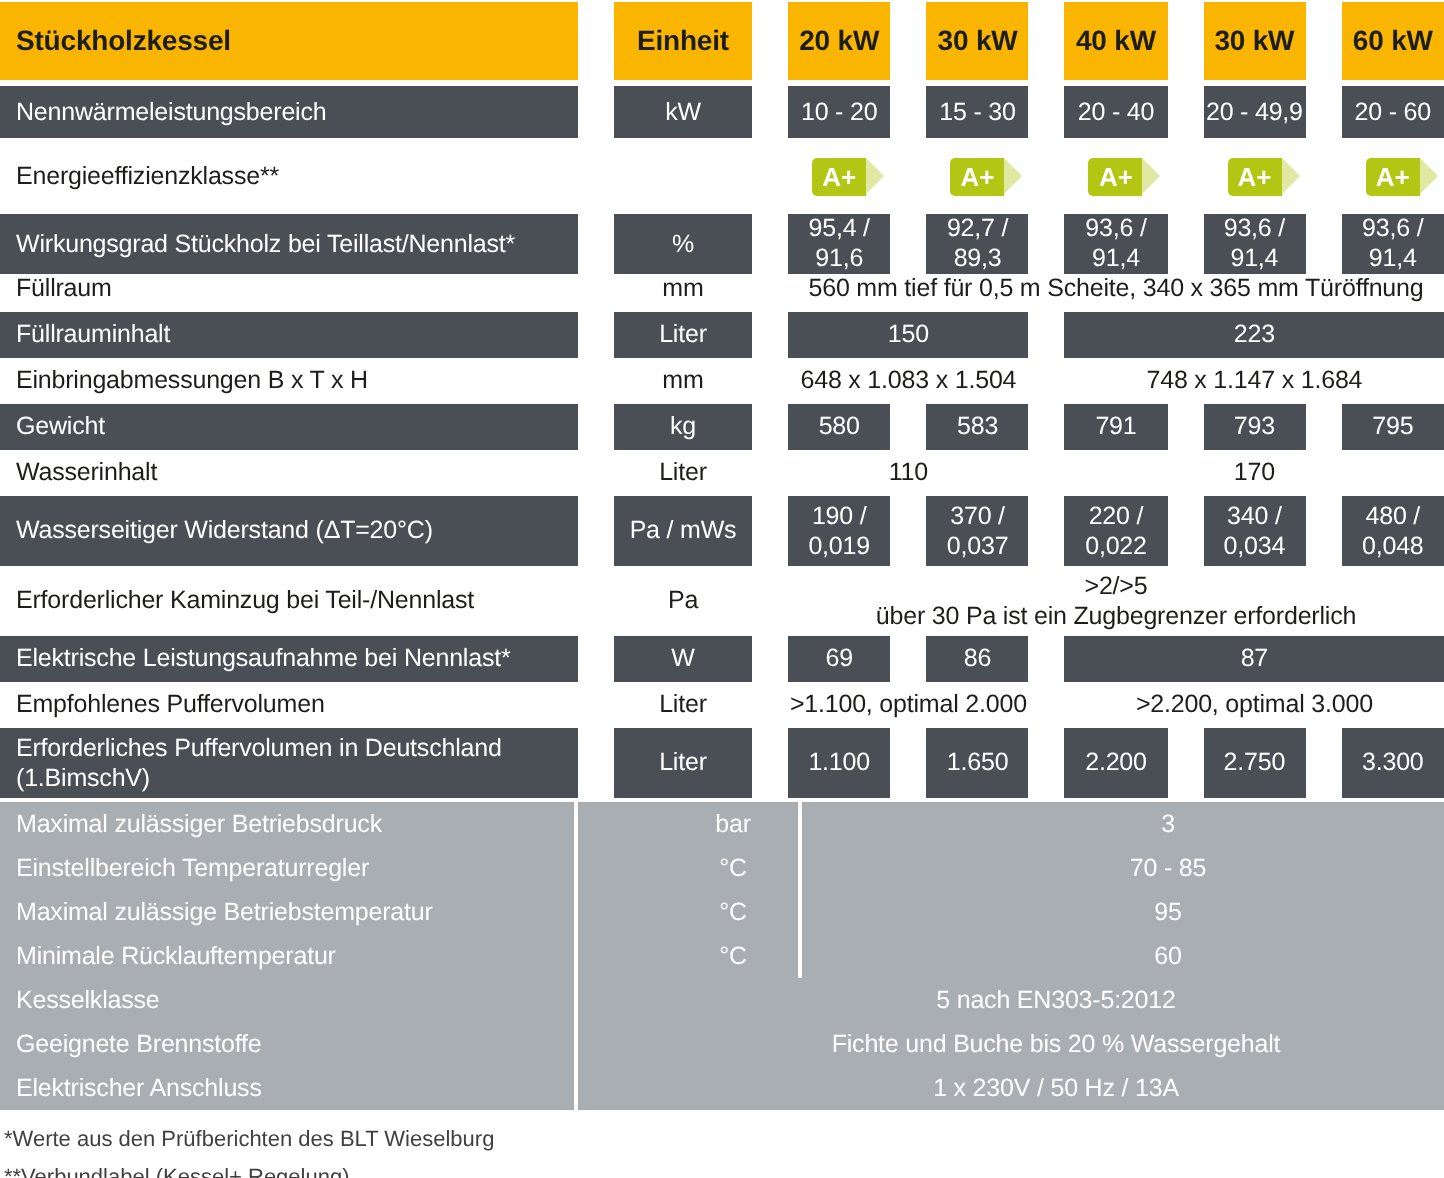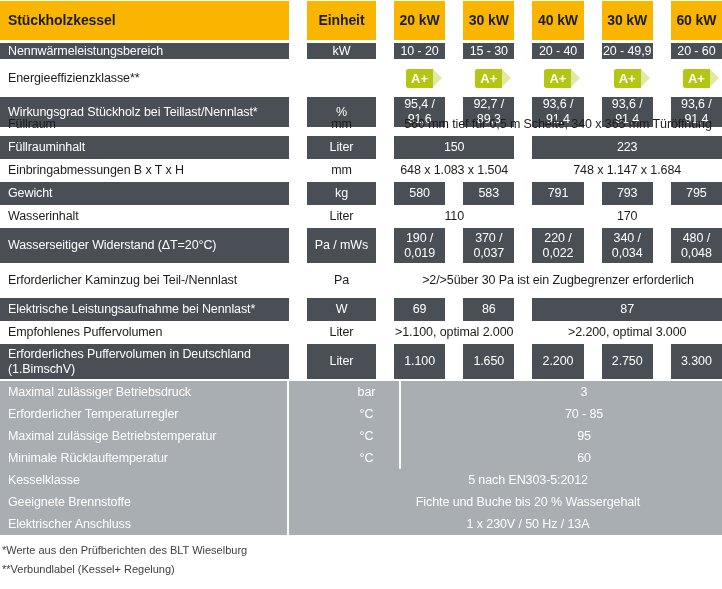--- a/index.html
+++ b/index.html
@@ -21,28 +21,28 @@
     letter-spacing:-0.1px;
   }
   .lab{justify-content:flex-start;text-align:left;padding-left:8px;}
   
   .header{margin-top:1px;height:39px;}
   .header .cell{background:#f9b500;color:#1d1d1b;font-weight:700;font-size:14px;}
   .spacer{height:3px;}
   
   .dark .cell{background:#494f54;color:#ffffff;}
   
-  .h24{height:16px}.h31{height:38px}.h23{height:23px}.h35{height:35px}
+  .h24{height:26px}.h31{height:38px}.h23{height:23px}.h35{height:35px}
   
   .sp-all{grid-column:3/8;}
   .sp-a{grid-column:3/5;}
   .sp-b{grid-column:5/8;}
   .c1{grid-column:3/4}.c2{grid-column:4/5}
   .narrowwrap{max-width:48px;display:inline-block;}
-  .twoline{display:flex;justify-content:center;}
+  .twoline{display:flex;flex-direction:column;justify-content:center;}
   
   .badge{
     position:relative;display:inline-flex;align-items:center;justify-content:center;
     width:27px;height:19px;background:#b2c613;border-radius:2.5px 0 0 2.5px;
     color:#ffffff;font-weight:700;font-size:13px;letter-spacing:0;
   }
   .badge::after{
     content:"";position:absolute;left:100%;top:0;width:0;height:0;
     border-top:9.5px solid transparent;border-bottom:9.5px solid transparent;
     border-left:9px solid #b2c613;opacity:0.4;
@@ -207,21 +207,21 @@
     <div class="cell">3.300</div>
   </div>
 
   <div class="grayblock">
     <div class="grow">
       <div class="gcell glab">Maximal zulässiger Betriebsdruck</div>
       <div class="gcell gunit">bar</div>
       <div class="gcell gval">3</div>
     </div>
     <div class="grow">
-      <div class="gcell glab">Erforderlicher Temperaturregler</div>
+      <div class="gcell glab">Einstellbereich Temperaturregler</div>
       <div class="gcell gunit">°C</div>
       <div class="gcell gval">70 - 85</div>
     </div>
     <div class="grow">
       <div class="gcell glab">Maximal zulässige Betriebstemperatur</div>
       <div class="gcell gunit">°C</div>
       <div class="gcell gval">95</div>
     </div>
     <div class="grow">
       <div class="gcell glab">Minimale Rücklauftemperatur</div>

